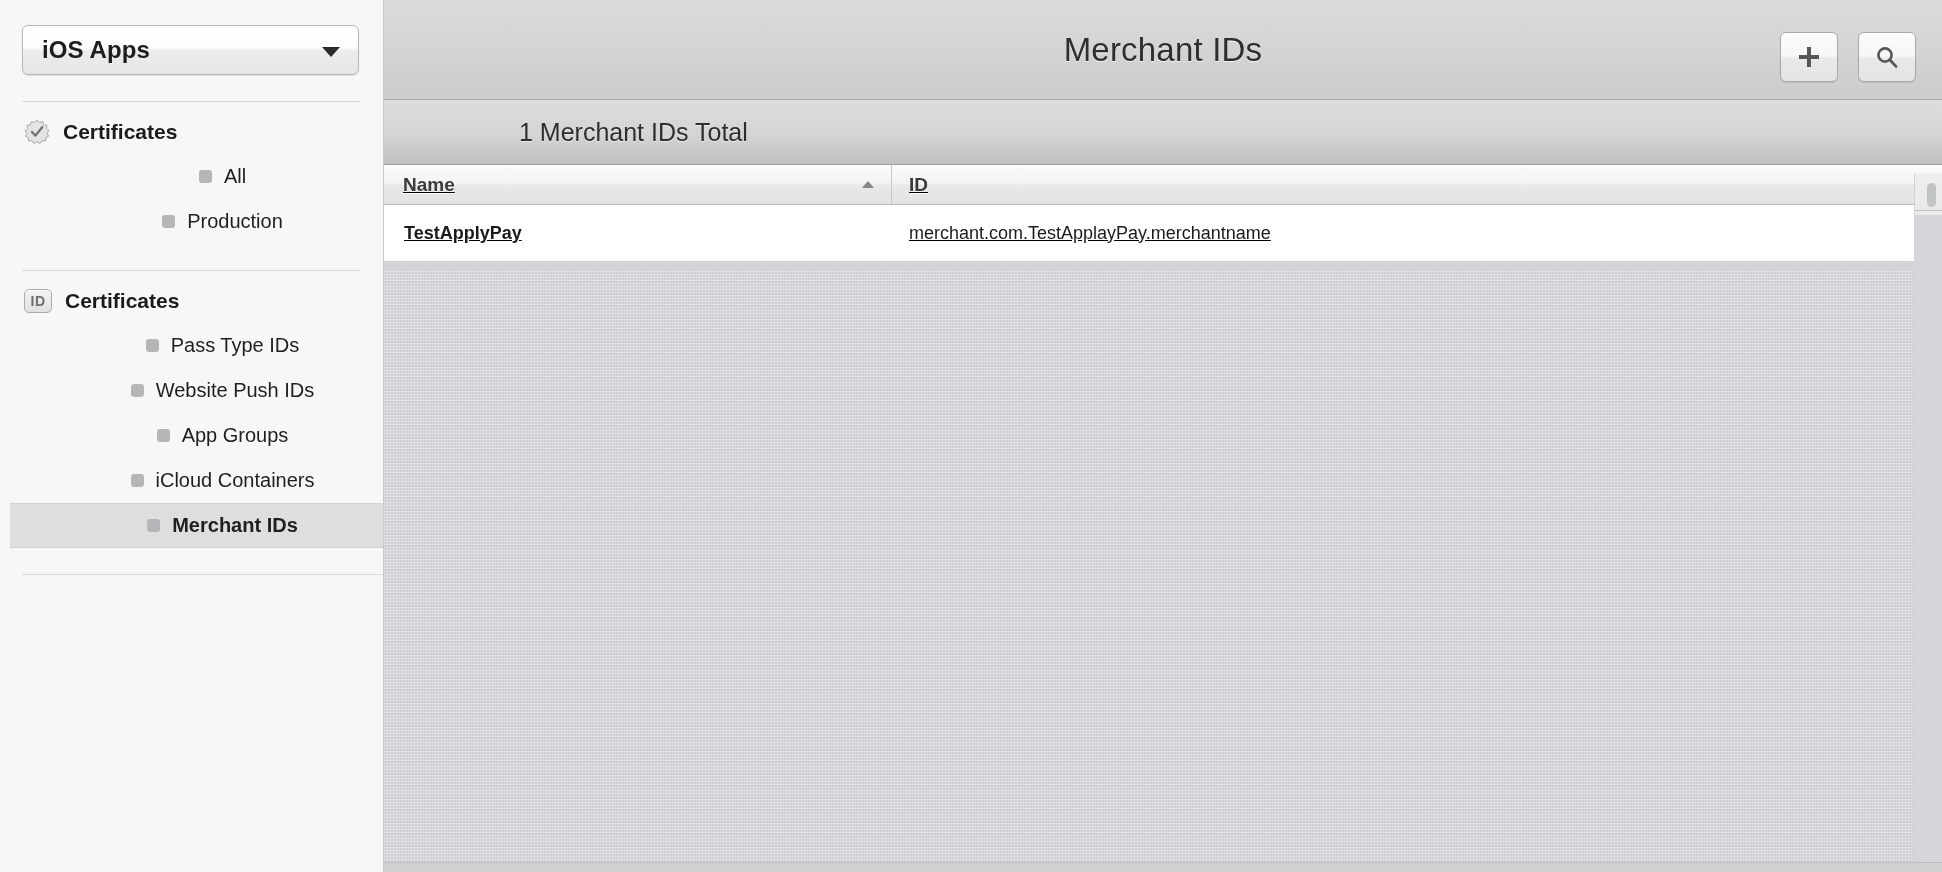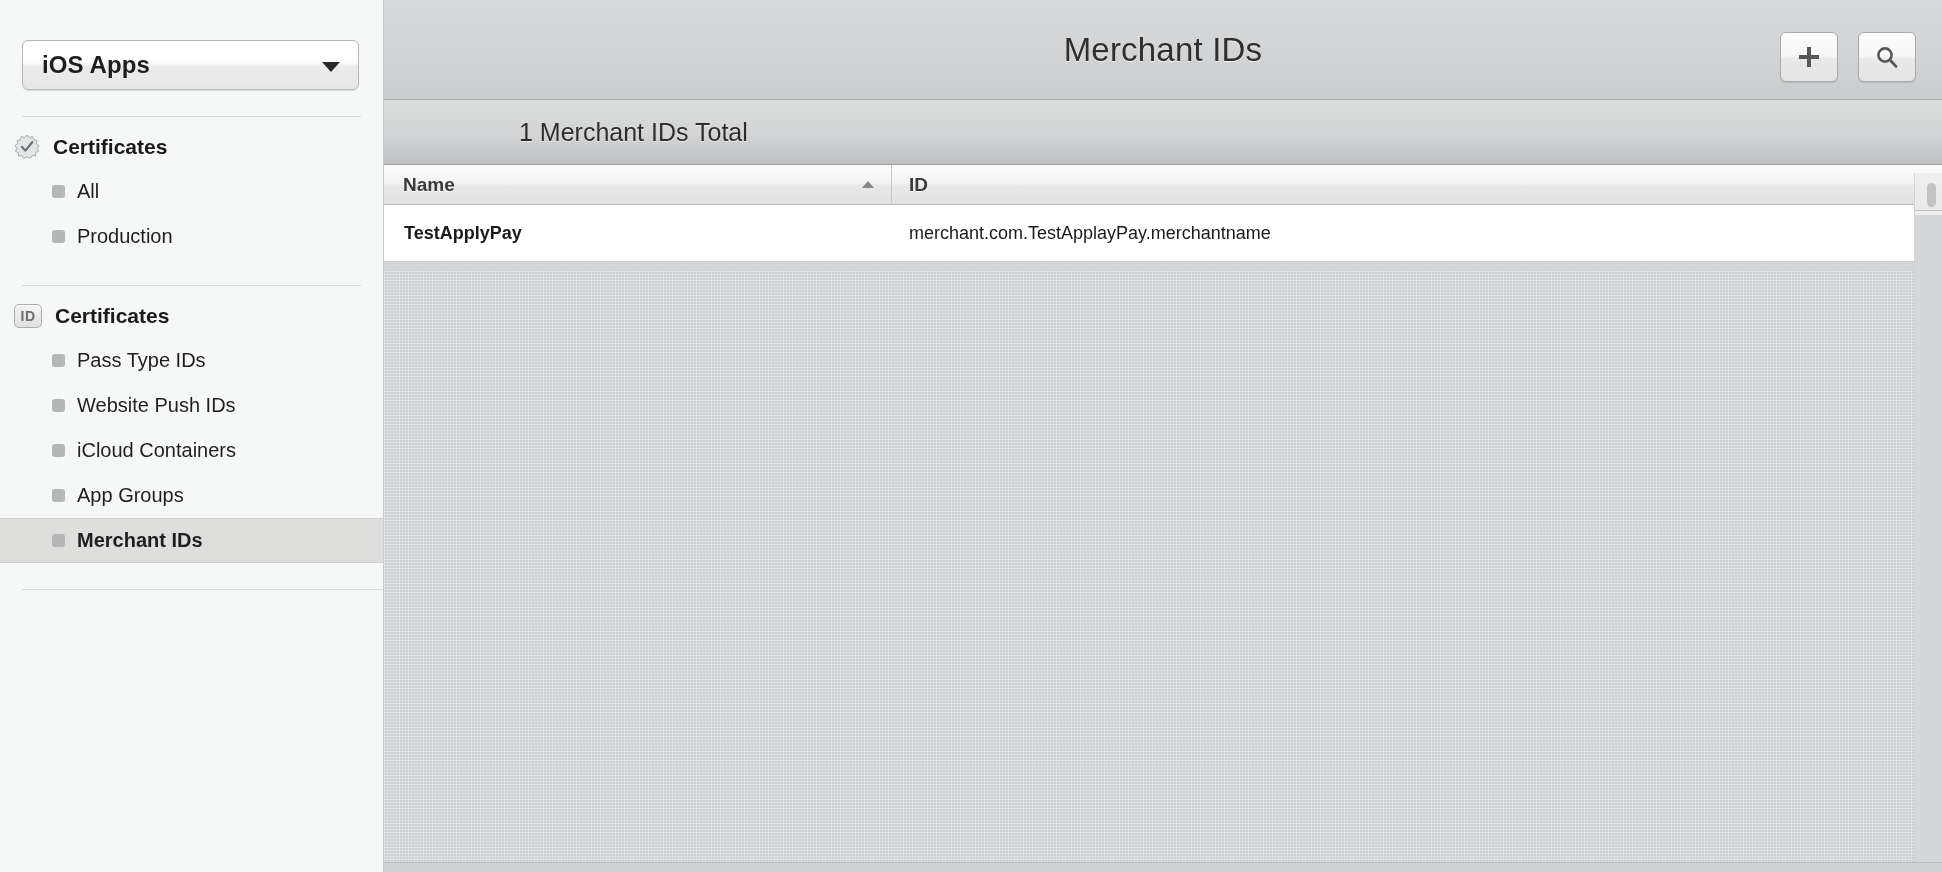--- a/index.html
+++ b/index.html
@@ -41,21 +41,20 @@
   .popup {
     position: relative;
     height: 50px;
     border: 1px solid #b6b7b8;
     border-radius: 6px;
     background: linear-gradient(to bottom, #ffffff 0%, #fdfdfd 45%, #ececec 52%, #e6e6e6 100%);
     box-shadow: 0 1px 1px rgba(0,0,0,0.10), inset 0 1px 0 rgba(255,255,255,0.9);
     display: flex;
     align-items: center;
     box-sizing: border-box;
-    margin-top: 15px;
   }
   .popup-label {
     padding-left: 19px;
     font-size: 24px;
     font-weight: bold;
     color: #1d1d1d;
     letter-spacing: 0.1px;
   }
   .popup-arrow {
     position: absolute;
@@ -73,20 +72,21 @@
     margin: 26px 22px 0 22px;
     background: #d9dada;
   }
   .sb-divider.flush {
     margin-left: 22px;
     margin-right: 0;
   }
 
   .group {
     margin-top: 0;
+    padding-left: 10px;
   }
 
   .group-head {
     display: flex;
     align-items: center;
     height: 44px;
     padding-left: 14px;
     margin-top: 8px;
   }
   .group-head-label {
@@ -119,20 +119,21 @@
     letter-spacing: 0.5px;
     box-sizing: border-box;
   }
 
   .nav-item {
     display: flex;
     align-items: center;
     height: 45px;
     padding-left: 52px;
     cursor: default;
+    justify-content: center;
   }
   .nav-item.selected {
     background: #dededd;
     border-top: 1px solid #d2d2d1;
     border-bottom: 1px solid #cfcfce;
     height: 45px;
     box-sizing: border-box;
   }
   .bullet {
     width: 13px; height: 13px;
@@ -209,20 +210,21 @@
   .subbar-text {
     padding-left: 135px;
     font-size: 25px;
     color: #2d2d2d;
     text-shadow: 0 1px 0 rgba(255,255,255,0.55);
   }
 
   .table {
     position: relative;
     background: #b91c1c;
+    text-decoration: underline;
   }
   .thead {
     display: flex;
     height: 40px;
     background: linear-gradient(to bottom, #fbfbfb 0%, #f3f3f3 48%, #e9e9e9 52%, #e2e2e2 100%);
     border-bottom: 1px solid #b9babb;
     align-items: center;
     box-sizing: border-box;
   }
   .th {
@@ -389,25 +391,25 @@
       <div class="nav-item">
         <span class="bullet"></span>
         <span class="nav-label">Pass Type IDs</span>
       </div>
       <div class="nav-item">
         <span class="bullet"></span>
         <span class="nav-label">Website Push IDs</span>
       </div>
       <div class="nav-item">
         <span class="bullet"></span>
+        <span class="nav-label">App Groups</span>
+      </div>
+      <div class="nav-item">
+        <span class="bullet"></span>
         <span class="nav-label">iCloud Containers</span>
-      </div>
-      <div class="nav-item">
-        <span class="bullet"></span>
-        <span class="nav-label">App Groups</span>
       </div>
       <div class="nav-item selected">
         <span class="bullet"></span>
         <span class="nav-label">Merchant IDs</span>
       </div>
     </div>
 
     <div class="sb-divider flush"></div>
   </div>
 

